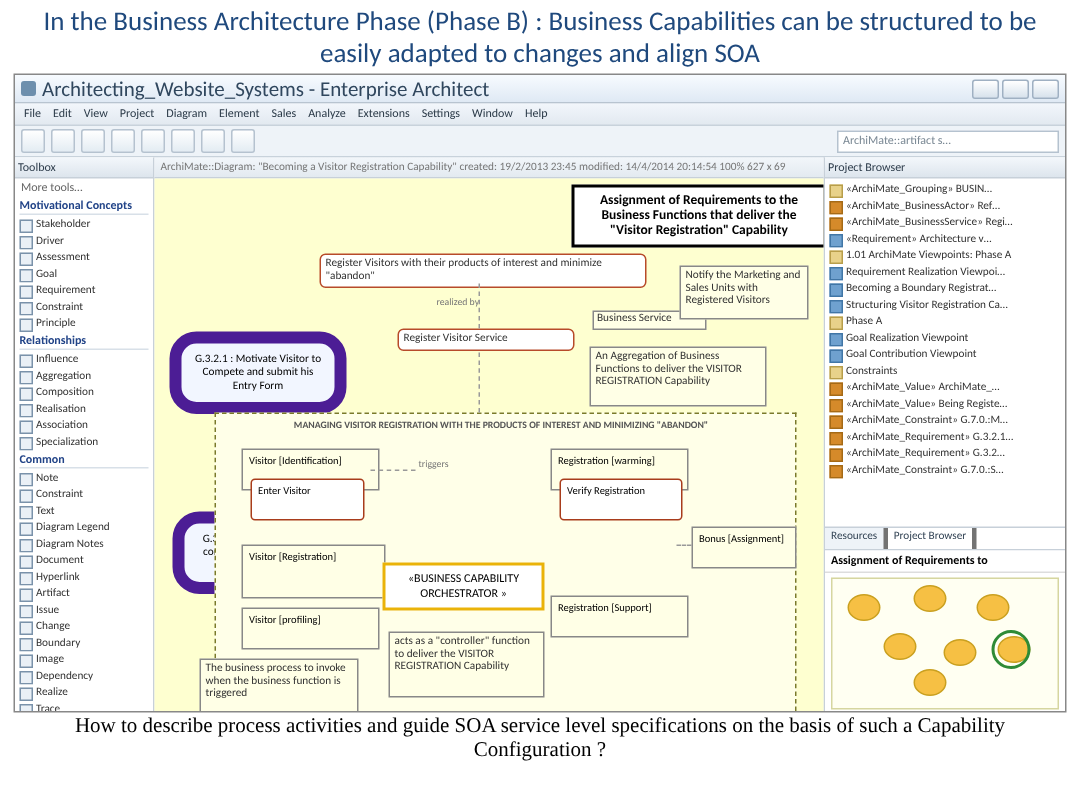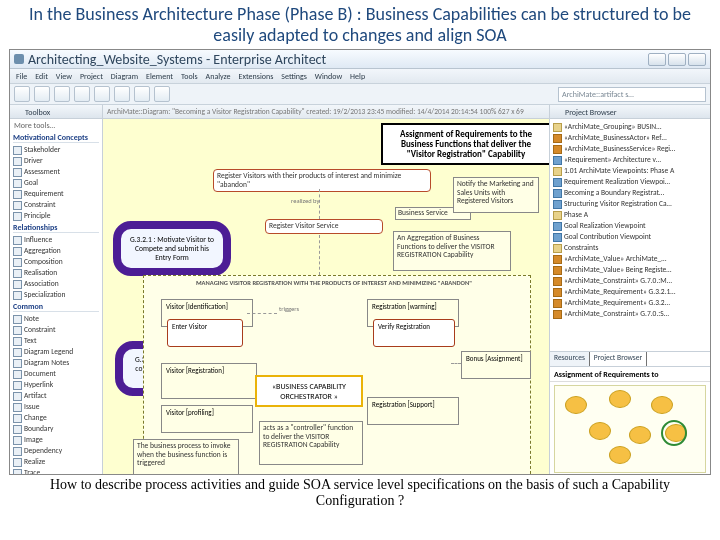--- a/index.html
+++ b/index.html
@@ -9,37 +9,37 @@
 .win-titlebar{height:18px;background:linear-gradient(#f7fbff,#dfe9f4);border-bottom:1px solid #b8c4d0;display:flex;align-items:center;font-size:14px;color:#30475e;padding:0 4px}
 .win-titlebar .tico{width:10px;height:10px;background:#6d8fad;border-radius:2px;margin-right:4px}
 .win-ctrls{margin-left:auto;display:flex;gap:2px}
 .win-ctrls span{width:16px;height:11px;border:1px solid #9fb0c2;border-radius:2px;background:linear-gradient(#fff,#d7e2ec);display:inline-block}
 .menubar{height:14px;background:linear-gradient(#f2f6fb,#e2e9f0);border-bottom:1px solid #c8d2db;display:flex;gap:8px;padding:0 6px;font-size:8px;color:#2b3a48;align-items:center}
 .toolbar{height:20px;background:#eef3f8;border-bottom:1px solid #c8d2db;display:flex;align-items:center;padding:0 4px;gap:4px}
 .tb-btn{width:14px;height:14px;border:1px solid #b5c2cf;background:linear-gradient(#fff,#e3ecf3);border-radius:2px}
 .tb-search{margin-left:auto;width:140px;height:13px;border:1px solid #b5c2cf;background:#fff;font-size:8px;color:#7a8894;padding:0 3px;display:flex;align-items:center}
 .body-row{display:flex;height:372px}
 .toolbox{width:92px;border-right:1px solid #c7d0d9;background:#fff;display:flex;flex-direction:column}
-.panel-hdr{height:13px;background:linear-gradient(#f3f7fb,#dde5ed);border-bottom:1px solid #c7d0d9;font-size:8px;color:#2e3d4c;padding:0 15px;display:flex;align-items:center}
+.panel-hdr{height:13px;background:linear-gradient(#f3f7fb,#dde5ed);border-bottom:1px solid #c7d0d9;font-size:8px;color:#2e3d4c;padding:0 2px;display:flex;align-items:center}
 .tb-section{font-size:8px;color:#666;padding:1px 4px}
 .tb-cat{font-size:8px;color:#248;font-weight:bold;margin:1px 3px;border-bottom:1px solid #d8e0e8}
 .tb-item{font-size:7.5px;color:#333;padding:1px 3px 1px 14px;position:relative;white-space:nowrap;overflow:hidden;text-overflow:ellipsis}
 .tb-item:before{content:"";position:absolute;left:3px;top:2px;width:7px;height:7px;border:1px solid #7a92aa;background:#eaf0f6}
 .tb-scroll{overflow-y:auto;flex:1}
 .canvas-wrap{flex:1;display:flex;flex-direction:column;border-right:1px solid #c7d0d9}
 .canvas-hdr{height:13px;background:linear-gradient(#f2f6fa,#e3eaf0);border-bottom:1px solid #c7d0d9;font-size:7.5px;color:#777;padding:0 4px;display:flex;align-items:center;overflow:hidden;text-overflow:ellipsis;white-space:nowrap}
 .canvas{flex:1;background:#feffd0;position:relative;overflow:hidden}
 .right-col{width:160px;display:flex;flex-direction:column;background:#fff}
 .tree{flex:1;font-size:7.5px;color:#333;overflow:hidden;padding:2px 0}
 .tree .tn{padding:1px 3px 1px 14px;position:relative;white-space:nowrap;overflow:hidden;text-overflow:ellipsis}
 .tree .tn:before{content:"";position:absolute;left:3px;top:2px;width:7px;height:7px;background:#d58a2a;border:1px solid #a56a16}
 .tree .tn.blue:before{background:#6fa1cf;border-color:#4176a6}
 .tree .tn.pkg:before{background:#e8d28a;border-color:#b89e4a}
 .tabs{height:14px;display:flex;border-top:1px solid #c7d0d9;border-bottom:1px solid #c7d0d9}
-.tabs span{font-size:7.5px;padding:1px 4px;border-right:1px solid #737373;background:#eef3f8;color:#345}
+.tabs span{font-size:7.5px;padding:1px 4px;border-right:3px solid #737373;background:#eef3f8;color:#345}
 .tabs span.active{background:#fff}
 .notes-pane{height:110px;background:#fff;position:relative;overflow:hidden}
 .note-graph{position:absolute;left:4px;top:18px;right:4px;bottom:4px;background:#fffff2;border:1px solid #d6d6a0}
 .note-graph .blob{position:absolute;width:20px;height:16px;border-radius:50%;background:#f6c044;border:1px solid #caa020}
 .note-graph .ring{position:absolute;width:22px;height:22px;border:2px solid #2e8b36;border-radius:50%}
 
 .callout{position:absolute;background:#fff;border:2px solid #000;font-size:9px;line-height:1.1;padding:4px 6px;text-align:center}
 .ea-box{position:absolute;border:1px solid #888;background:#ffffe6;font-size:7.5px;line-height:1.1;padding:2px 3px;color:#333}
 .ea-box.rounded{border:1px solid #b74b2a;border-radius:4px;background:#fff}
 .ea-box.dashed{border-style:dashed;border-color:#7a7a2a}
@@ -67,21 +67,21 @@
       <span></span>
     </div>
   </div>
   <div class="menubar">
     <span>File</span>
     <span>Edit</span>
     <span>View</span>
     <span>Project</span>
     <span>Diagram</span>
     <span>Element</span>
-    <span>Tools</span>
+    <span>Sales</span>
     <span>Analyze</span>
     <span>Extensions</span>
     <span>Settings</span>
     <span>Window</span>
     <span>Help</span>
   </div>
   <div class="toolbar">
     <span class="tb-btn"></span>
     <span class="tb-btn"></span>
     <span class="tb-btn"></span>

